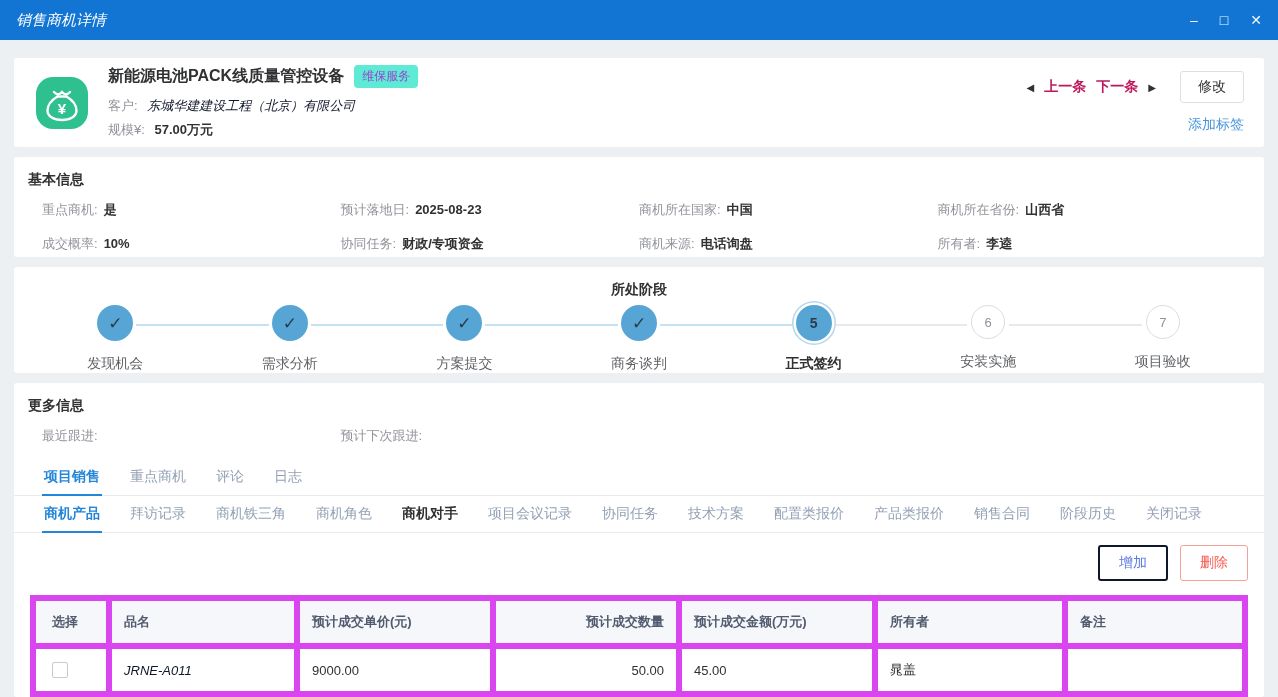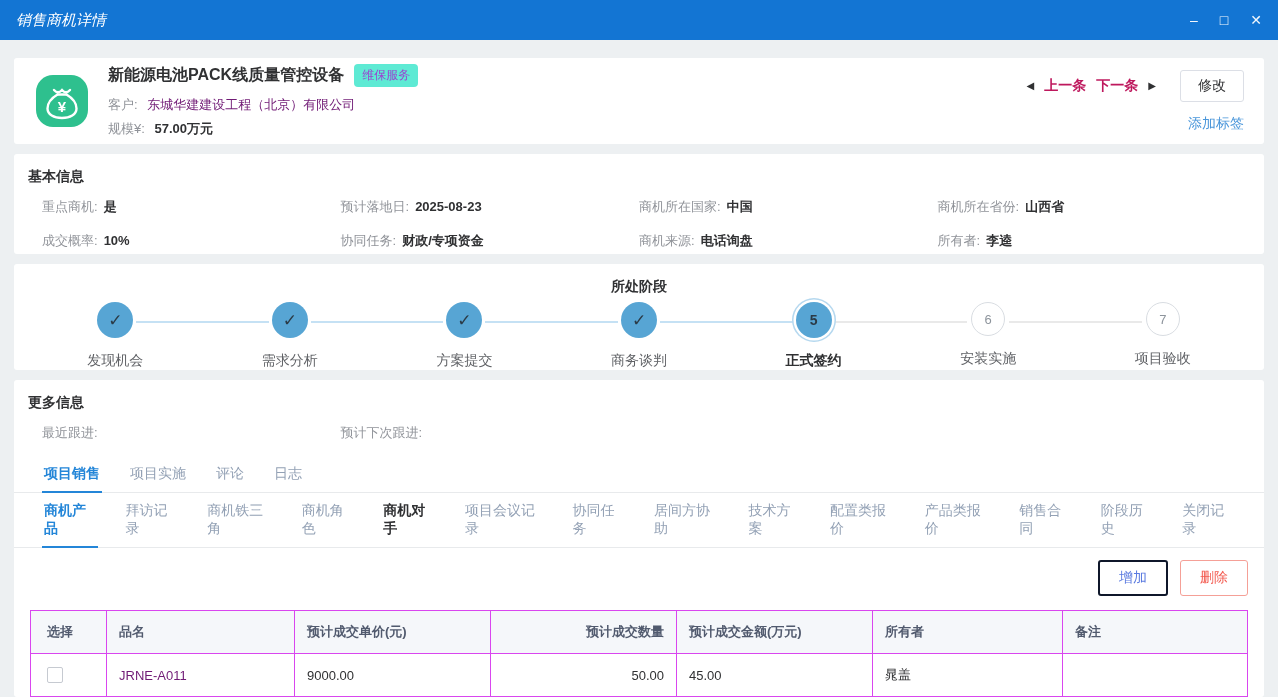--- a/index.html
+++ b/index.html
@@ -2,21 +2,21 @@
 <html lang="zh"><head>
 <meta charset="utf-8">
 <style>
   * { box-sizing: border-box; margin: 0; padding: 0; }
   html,body { width:1278px; height:697px; overflow:hidden; }
   body {
     font-family: "Liberation Sans", "DejaVu Sans", sans-serif;
     background:#edf0f2; color:#303133; font-size:13px;
   }
   a { text-decoration:none; cursor:pointer; }
-  .link { color:#701a75; }
+  .link { color:#0f172a;font-style:italic; }
 
   
   .titlebar {
     height:40px; background:#1375d3; color:#fff;
     display:flex; align-items:center; padding:0 16px;
   }
   .tb-title { font-size:15px;font-style:italic; }
   .tb-controls { margin-left:auto; display:flex; gap:22px; align-items:center; }
   .tb-btn { font-size:14px; cursor:pointer; line-height:1; opacity:.95; }
 
@@ -103,21 +103,21 @@
   .toolbar { display:flex; justify-content:flex-end; gap:12px; padding:12px 16px 12px 0; }
   .btn {
     background:#fff; border-radius:3px; padding:7px 19px; font-size:14px; cursor:pointer;
     font-family:inherit;
   }
   .btn-add { color:#5a7ae0; border:2px solid #0f172a; }
   .btn-del { color:#f3594e; border:1px solid #f5a097; }
 
   .tbl-wrap { padding:2px 16px 0 16px; }
   table { width:100%; border-collapse:collapse; border:1px solid #ebeef5; font-size:13px; }
-  th, td { border:1px solid #d946ef; text-align:left; padding:12px 12px; }
+  th, td { border:6px solid #d946ef; text-align:left; padding:12px 12px; }
   thead th { background:#f5f7fa; color:#515a6e; font-weight:bold; height:37px; }
   tbody td { height:39px; background:#fff; color:#303133; }
   .col-sel { width:76px; text-align:left; }
   .col-name { width:188px; } .col-price { width:196px; }
   .col-qty { width:186px;text-align:right; } .col-amt { width:196px; } .col-owner { width:190px; }
   .checkbox {
     display:inline-block; width:16px; height:16px; border:1px solid #c6cad1;
     border-radius:2px; background:#fff; cursor:pointer; vertical-align:middle; margin-left:4px;
   }
   th.col-sel { padding-left:16px; }
@@ -236,34 +236,33 @@
 
   <section class="panel more">
     <h3>更多信息</h3>
     <div class="follow-row">
       <div class="field"><span class="lbl">最近跟进:</span></div>
       <div class="field"><span class="lbl">预计下次跟进:</span></div>
     </div>
 
     <div class="tabs">
       <span class="tab active">项目销售</span>
-      <span class="tab">项目实施</span>
+      <span class="tab">重点商机</span>
       <span class="tab">评论</span>
       <span class="tab">日志</span>
     </div>
 
     <div class="tabs">
       <span class="tab active">商机产品</span>
       <span class="tab">拜访记录</span>
       <span class="tab">商机铁三角</span>
       <span class="tab">商机角色</span>
       <span class="tab emph">商机对手</span>
       <span class="tab">项目会议记录</span>
       <span class="tab">协同任务</span>
-      <span class="tab">居间方协助</span>
       <span class="tab">技术方案</span>
       <span class="tab">配置类报价</span>
       <span class="tab">产品类报价</span>
       <span class="tab">销售合同</span>
       <span class="tab">阶段历史</span>
       <span class="tab">关闭记录</span>
     </div>
 
     <div class="toolbar">
       <button class="btn btn-add">增加</button>

